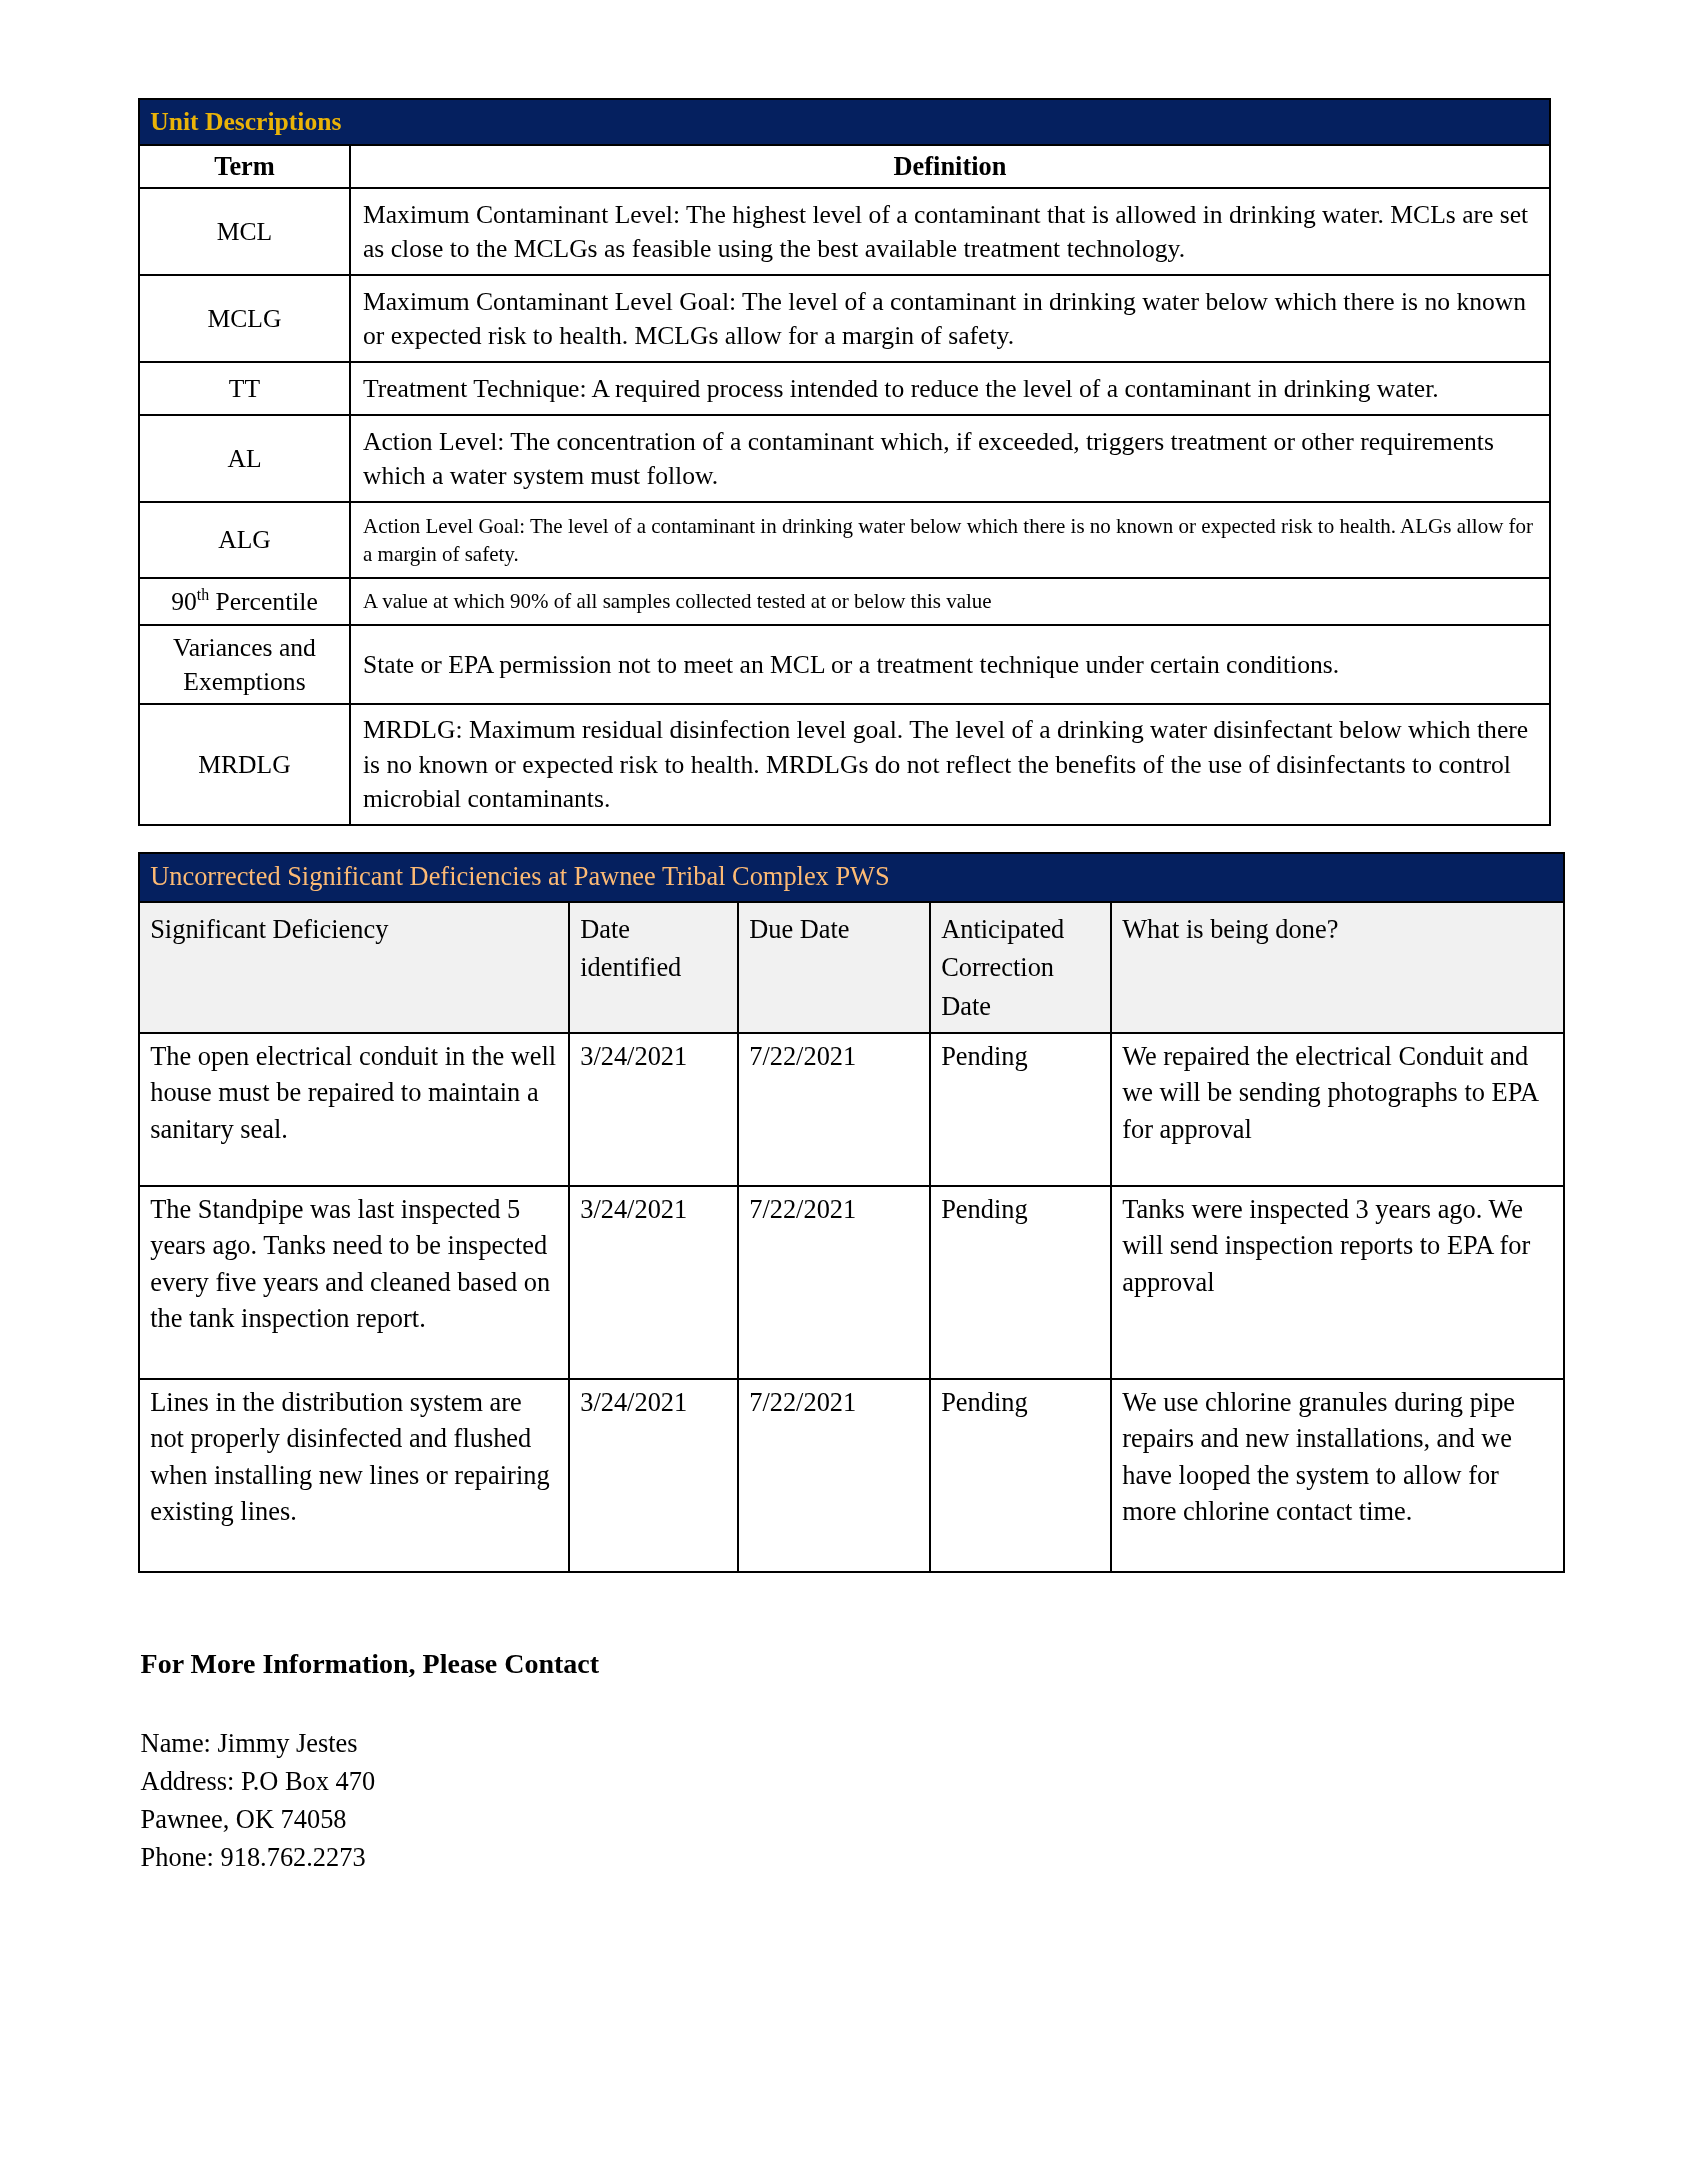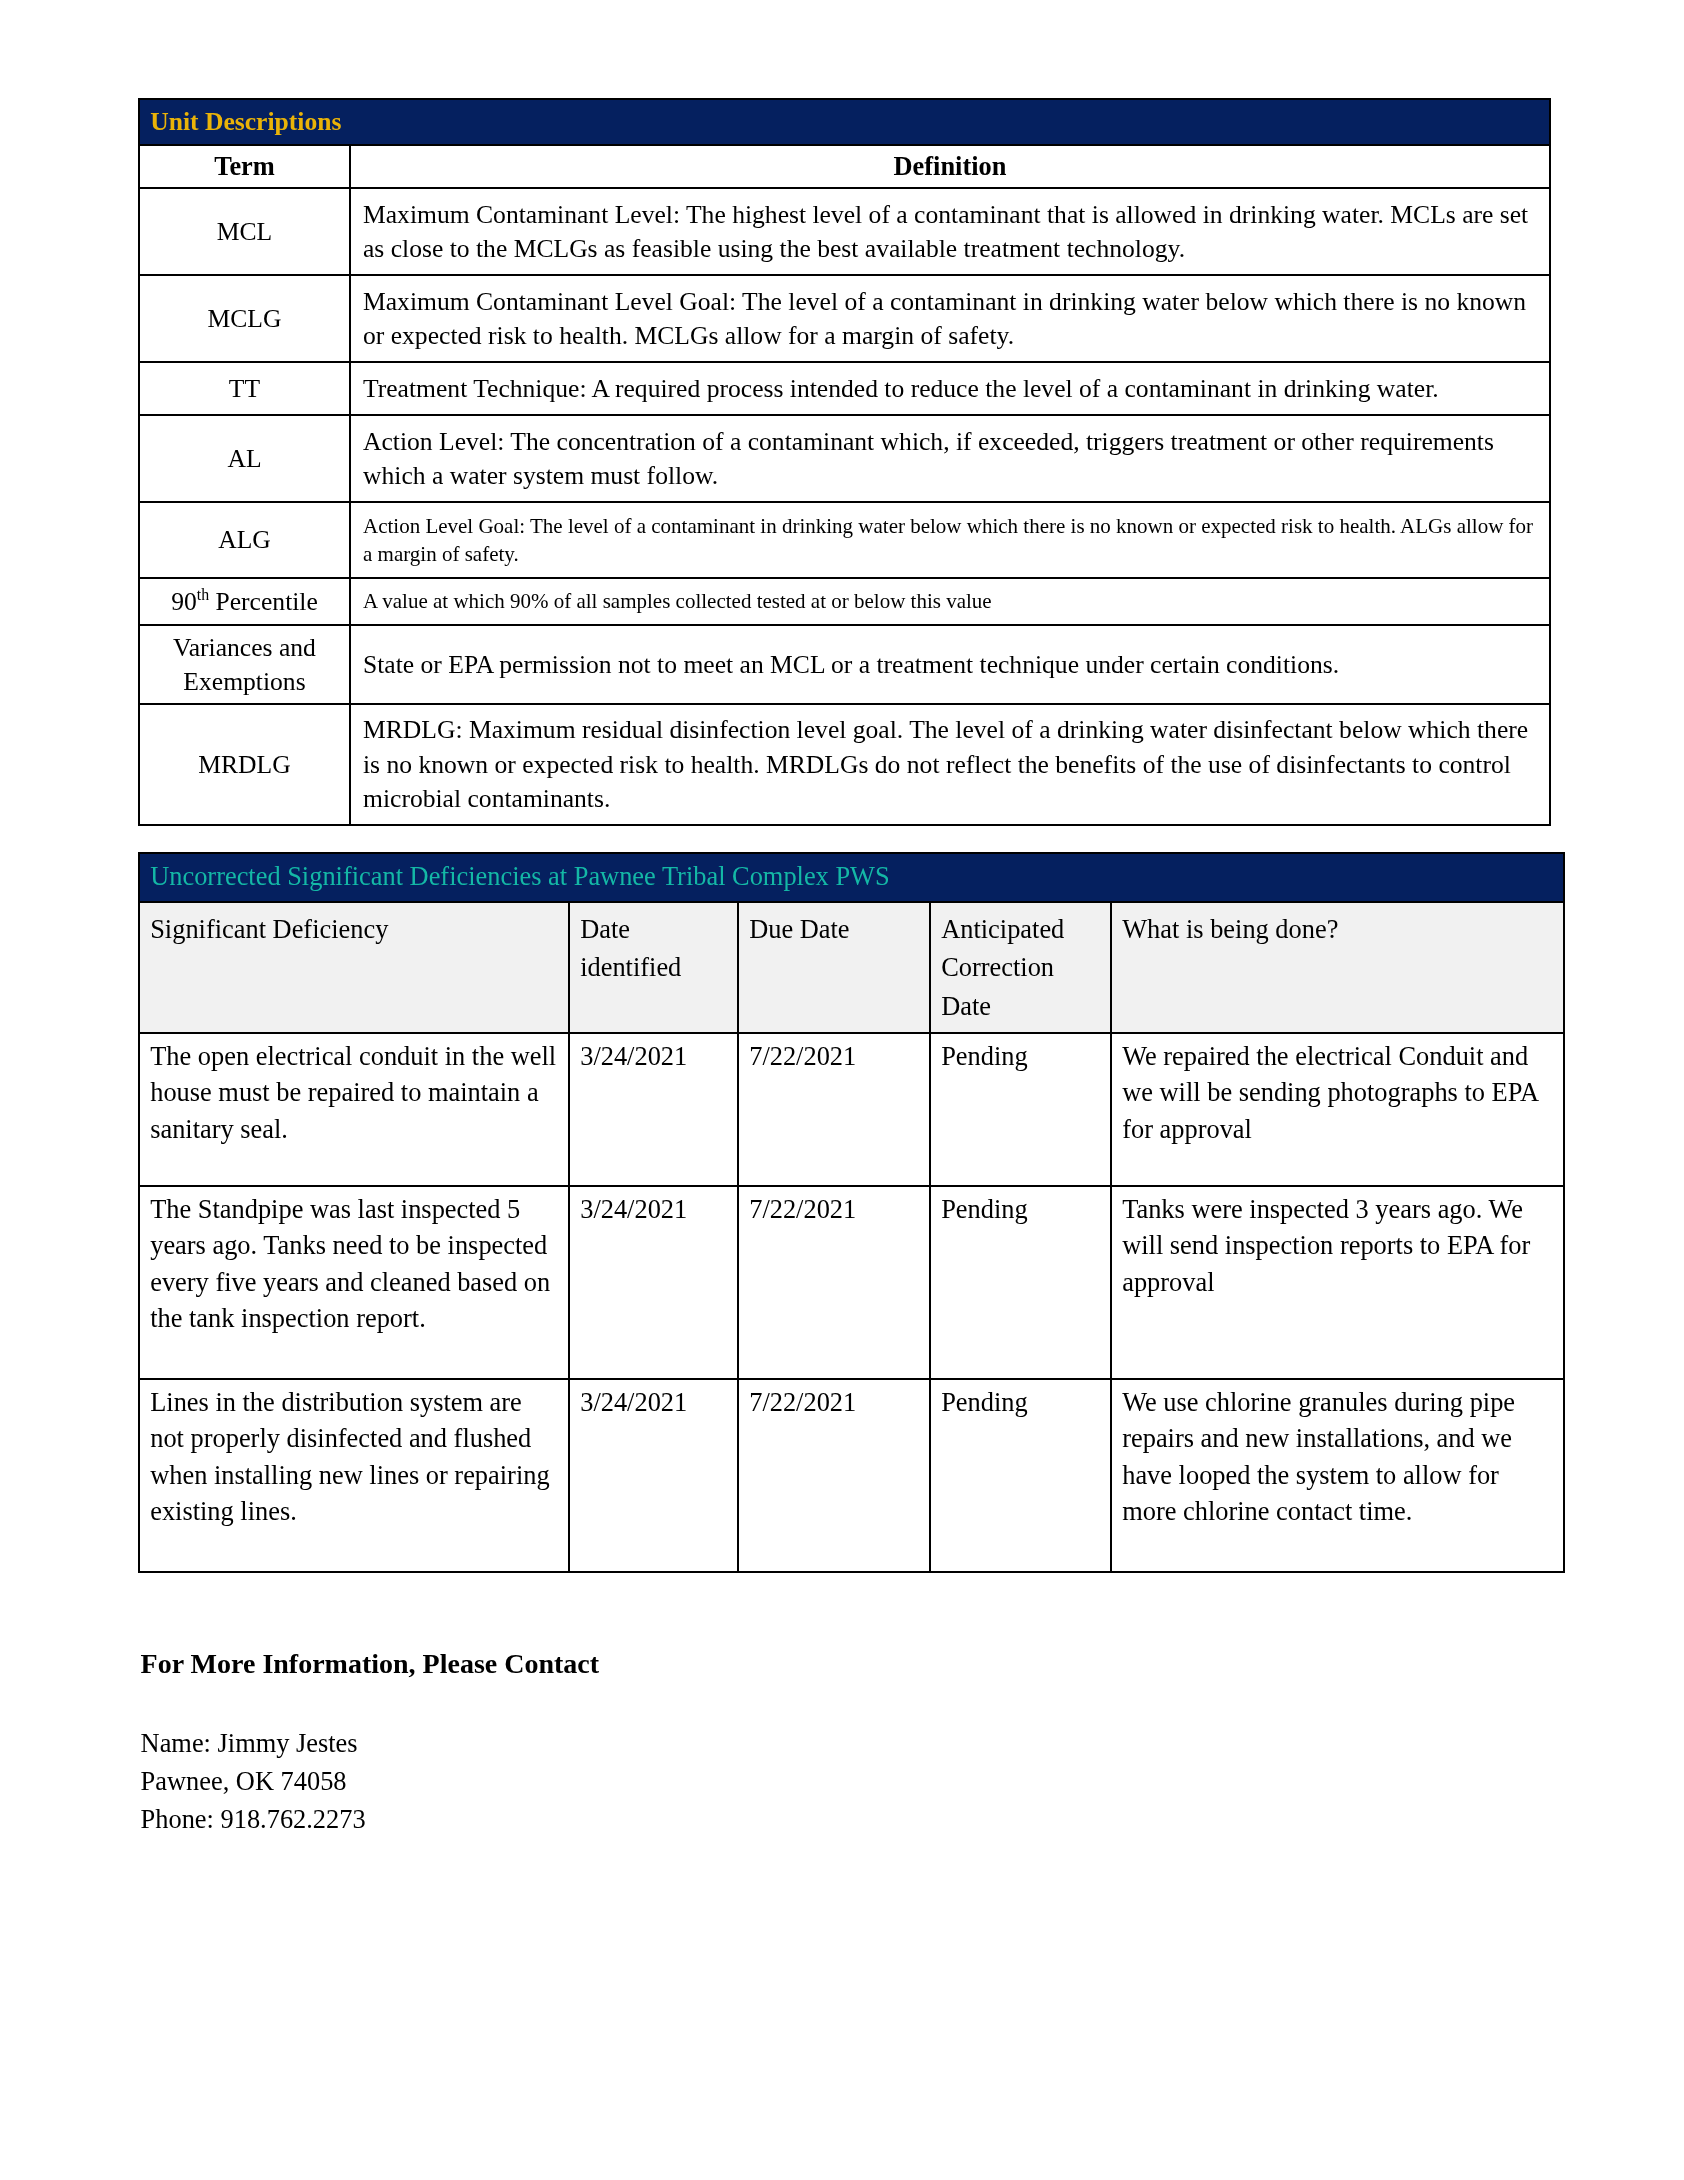--- a/index.html
+++ b/index.html
@@ -75,21 +75,21 @@
   table.deficiency-table td {
     border: 2.6px solid #000000;
     vertical-align: top;
     font-size: 26.4px;
     line-height: 1.38;
     padding: 4.3px 10.2px 6.8px 10.2px;
     text-align: left;
   }
   td.banner2 {
     background: #05205f;
-    color: #14b8a6;
+    color: #fdba74;
     font-weight: normal;
     font-size: 28px;
     height: 43px;
     padding: 2.6px 10.2px;
     vertical-align: middle;
   }
   tr.dhead td {
     background: #f1f1f1;
     font-size: 26.4px;
     line-height: 1.45;
@@ -209,19 +209,20 @@
         <td>Pending</td>
         <td>We use chlorine granules during pipe repairs and new installations, and we have looped the system to allow for more chlorine contact time.</td>
       </tr>
     </tbody>
   </table>
 
   <div class="contact">
     <div class="contact-heading">For More Information, Please Contact</div>
     <div class="contact-lines">
       <div>Name: Jimmy Jestes</div>
+      <div>Address: P.O Box 470</div>
       <div>Pawnee, OK 74058</div>
       <div>Phone: 918.762.2273</div>
     </div>
   </div>
 
 </div>
 
 
 </body></html>

